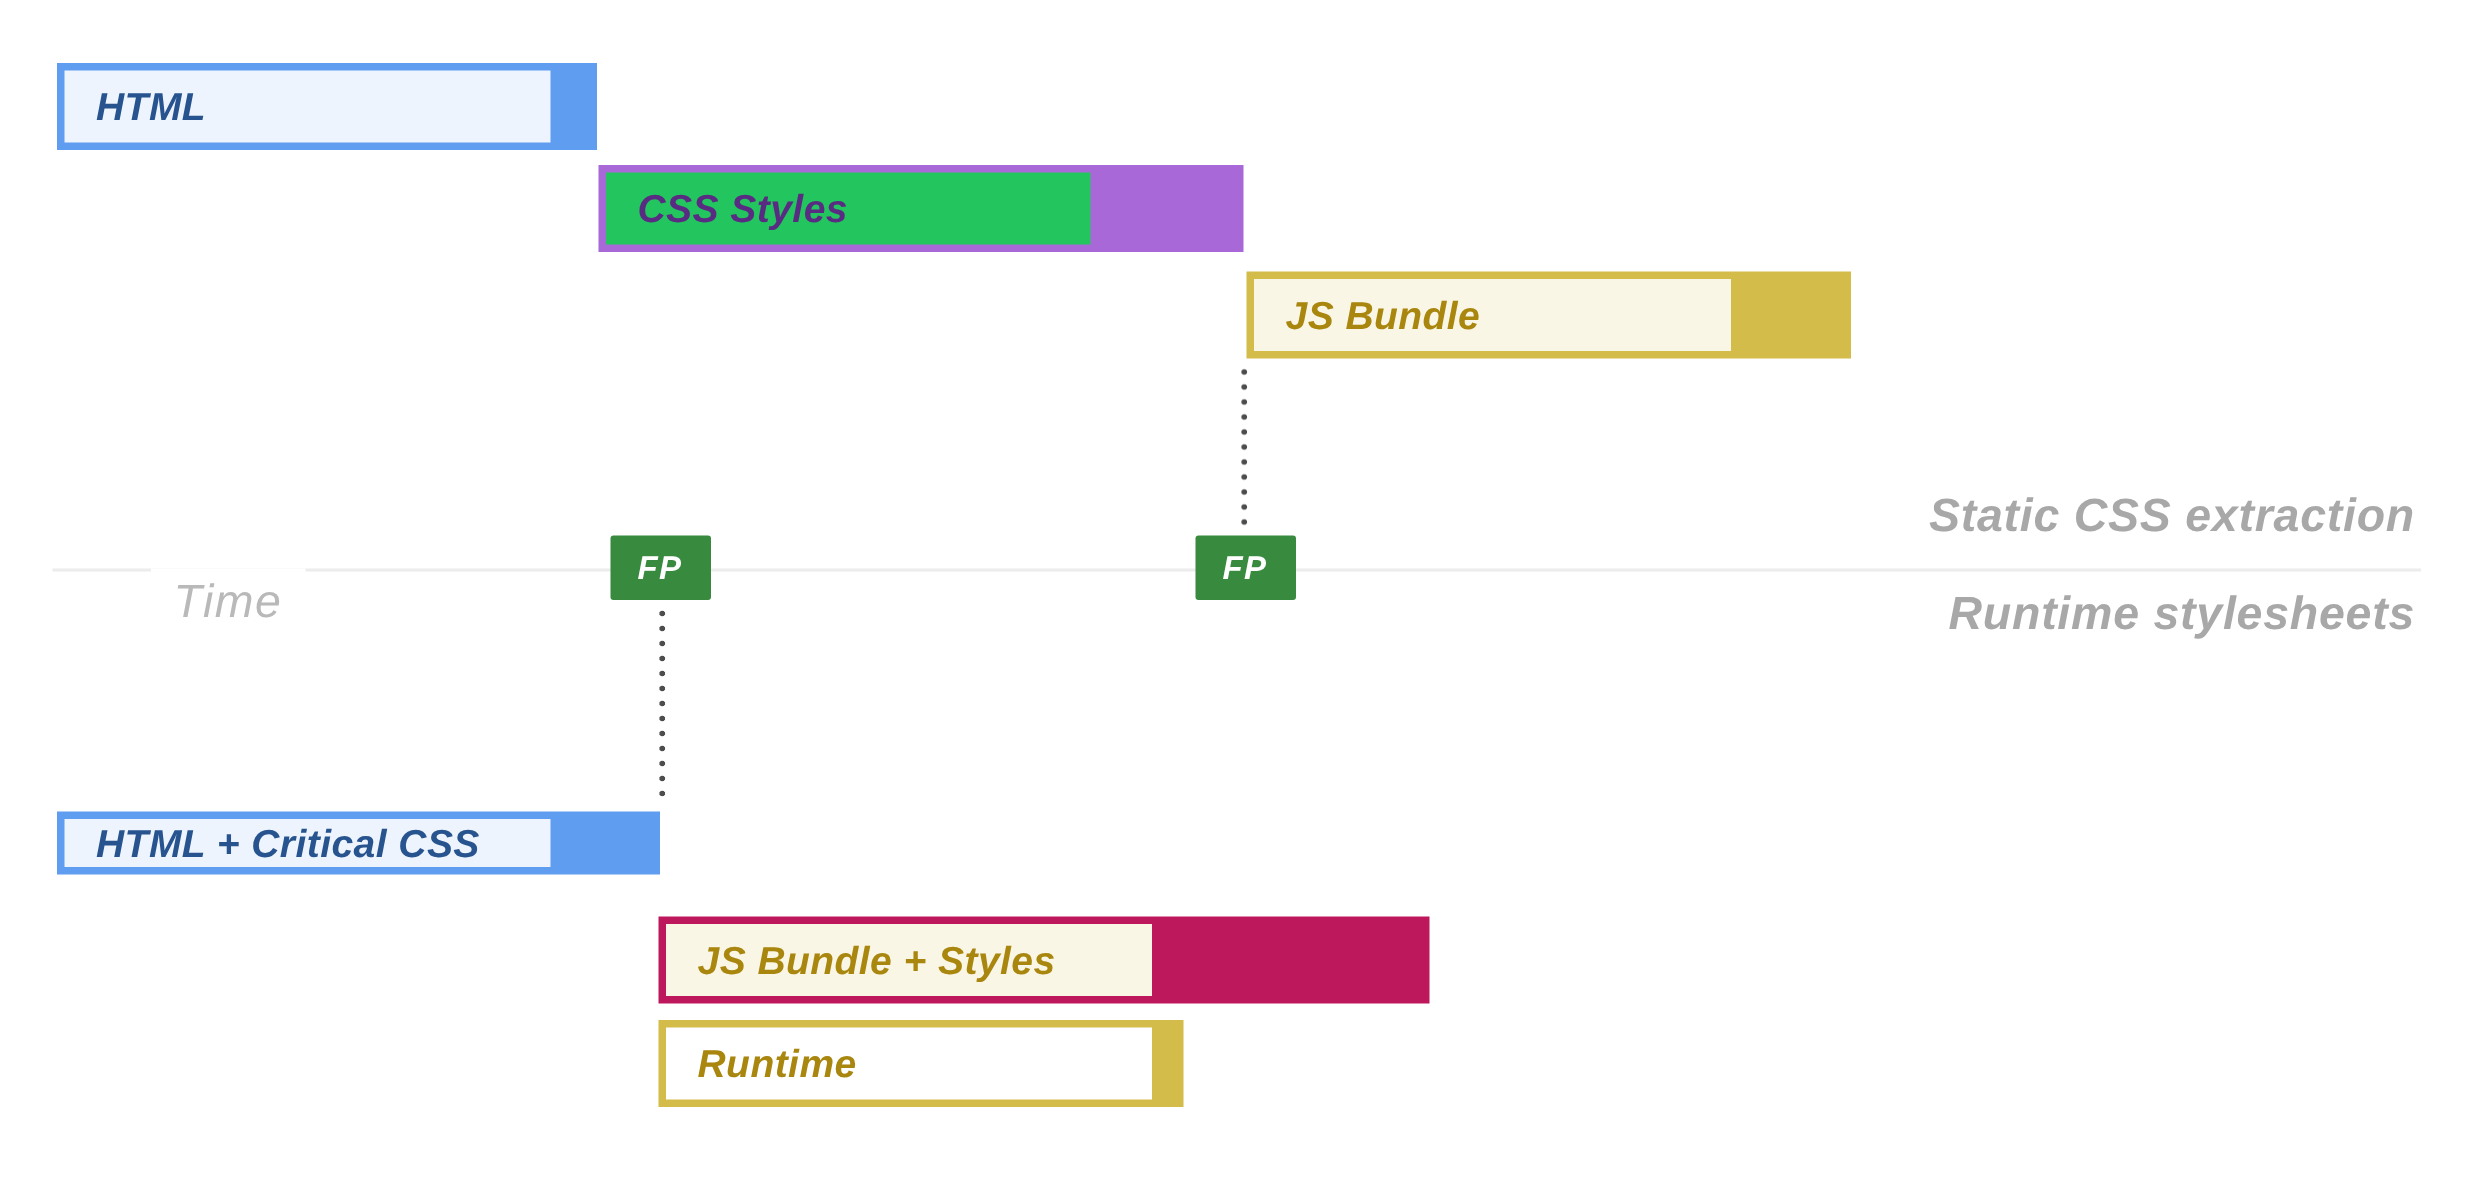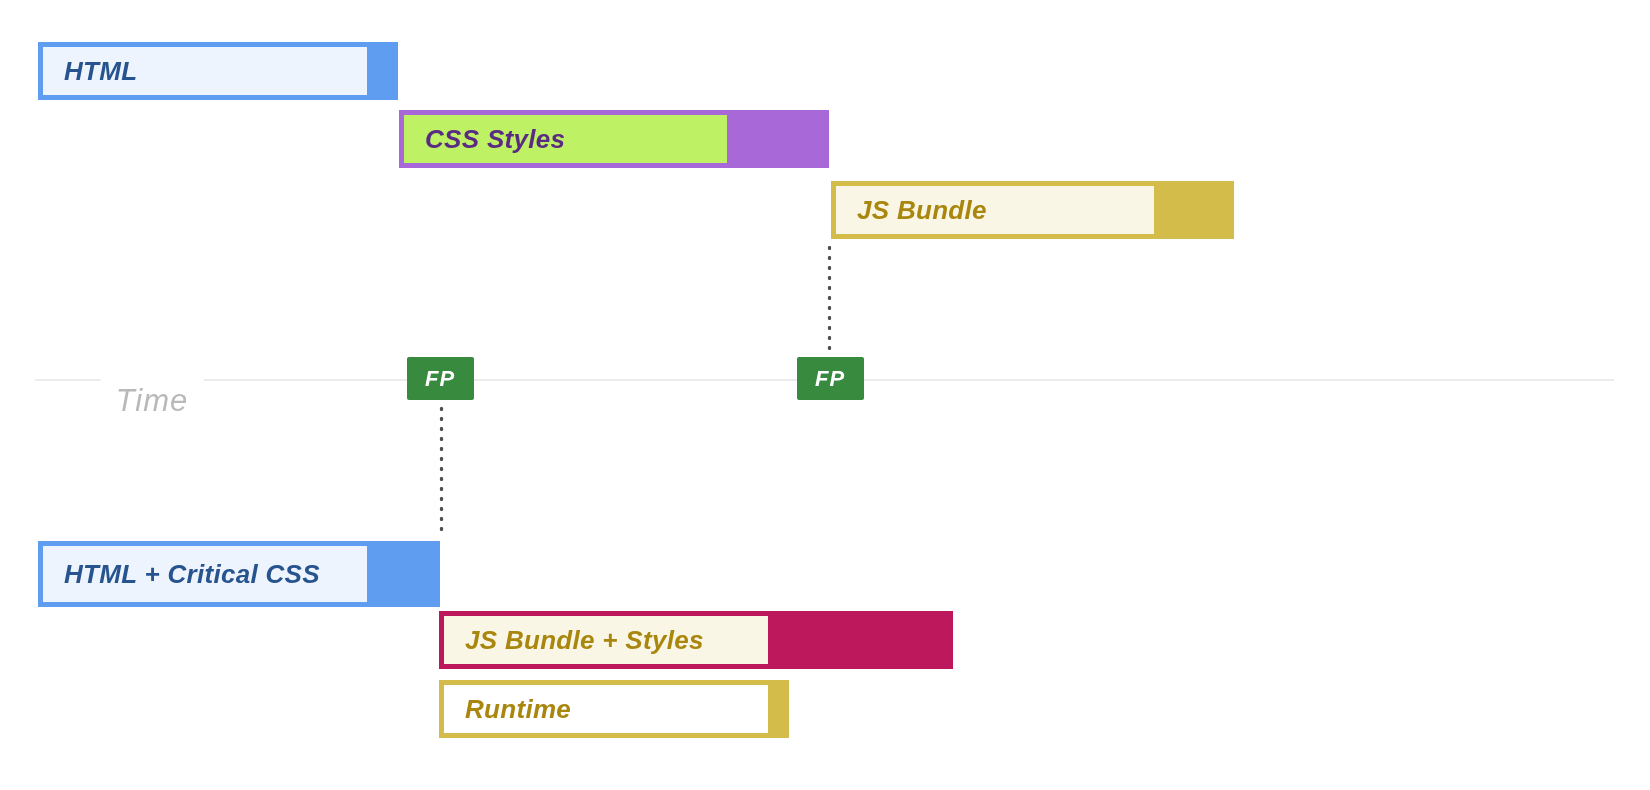--- a/index.html
+++ b/index.html
@@ -79,37 +79,39 @@
     font-size: 22px;
     letter-spacing: 1px;
   }
 </style>
 </head>
 <body>
 
 <div class="stage">
   <div class="axis-line" id="axis-line" style="left: 35px; top: 379px; width: 1579px; background: rgb(236, 236, 236);"></div>
   <div class="time-label" id="time-label" style="left: 152px; top: 361px; color: rgb(185, 185, 185); margin-top: 40px;">Time</div>
+  <div class="side-label" id="side-label-top" style="top: 326px; color: rgb(168, 168, 168);">Static CSS extraction</div>
+  <div class="side-label" id="side-label-bottom" style="top: 391px; color: rgb(168, 168, 168);">Runtime stylesheets</div>
   <div id="layers">
       <div class="bar" style="left: 38px; top: 42px; width: 360px; height: 58px; background: rgb(95, 157, 241);">
         <div class="bar-fill" style="left: 5px; top: 5px; bottom: 5px; width: 324px; background: rgb(238, 244, 253);">
           <span class="bar-label" style="color: rgb(39, 84, 143);">HTML</span>
         </div>
       </div>
       <div class="bar" style="left: 399px; top: 110px; width: 430px; height: 58px; background: rgb(168, 104, 216);">
-        <div class="bar-fill" style="left: 5px; top: 5px; bottom: 5px; width: 323px; background: #bef264;">
+        <div class="bar-fill" style="left: 5px; top: 5px; bottom: 5px; width: 323px; background: #22c55e;">
           <span class="bar-label" style="color: rgb(90, 43, 130);">CSS Styles</span>
         </div>
       </div>
       <div class="bar" style="left: 831px; top: 181px; width: 403px; height: 58px; background: rgb(212, 188, 74); text-align: center;">
         <div class="bar-fill" style="left: 5px; top: 5px; bottom: 5px; width: 318px; background: rgb(250, 246, 229);">
           <span class="bar-label" style="color: rgb(169, 134, 14);">JS Bundle</span>
         </div>
       </div>
-      <div class="bar" style="left: 38px; top: 541px; width: 402px; height: 66px; background: rgb(95, 157, 241);">
+      <div class="bar" style="left: 38px; top: 541px; width: 402px; height: 42px; background: rgb(95, 157, 241);">
         <div class="bar-fill" style="left: 5px; top: 5px; bottom: 5px; width: 324px; background: rgb(238, 244, 253);">
           <span class="bar-label" style="color: rgb(39, 84, 143);">HTML + Critical CSS</span>
         </div>
       </div>
       <div class="bar" style="left: 439px; top: 611px; width: 514px; height: 58px; background: #be185d;">
         <div class="bar-fill" style="left: 5px; top: 5px; bottom: 5px; width: 324px; background: rgb(250, 246, 229);">
           <span class="bar-label" style="color: rgb(169, 134, 14);">JS Bundle + Styles</span>
         </div>
       </div>
       <div class="bar" style="left: 439px; top: 680px; width: 350px; height: 58px; background: rgb(212, 188, 74);">

